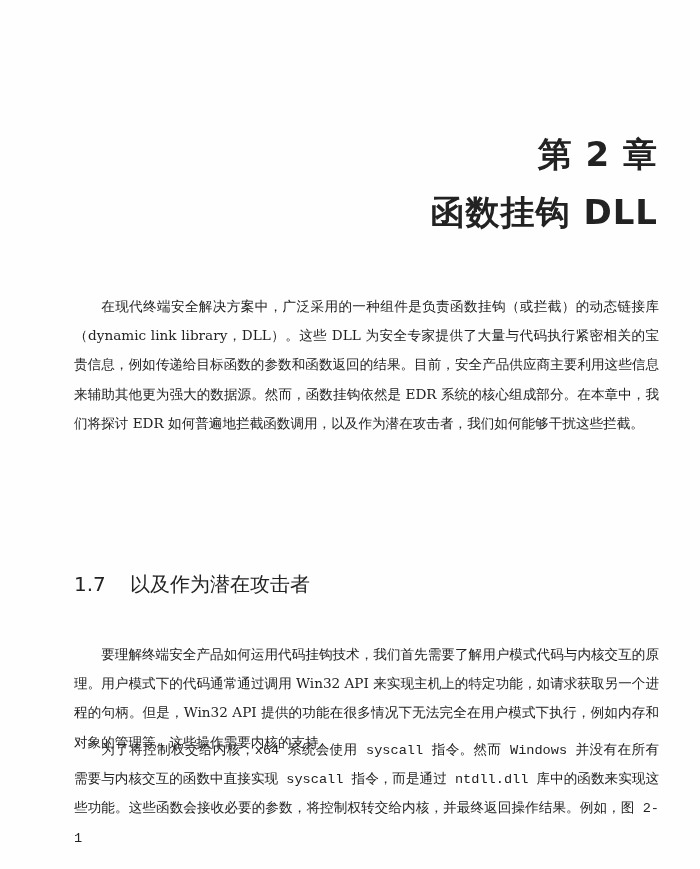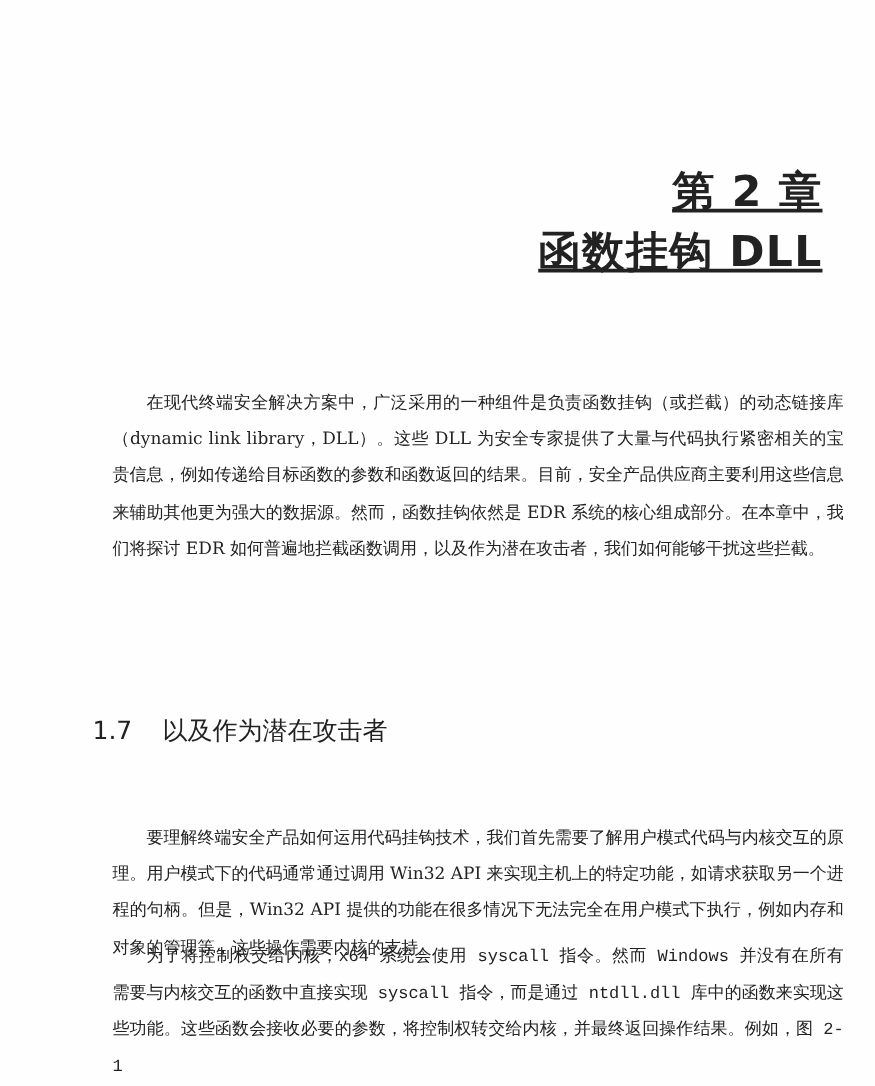--- a/index.html
+++ b/index.html
@@ -22,41 +22,41 @@
       background: #fefefe;
     }
     .chapter-header {
       position: absolute;
       right: 42px;
       top: 130px;
       text-align: right;
       font-family: "DejaVu Sans", "Liberation Sans", sans-serif;
       font-weight: bold;
       color: #222;
-      text-decoration: underline;
     }
     .chapter-number {
       font-size: 34px;
       line-height: 48px;
       letter-spacing: 1px;
     }
     .chapter-title {
       font-size: 34px;
       line-height: 48px;
+      margin-top: 10px;
       letter-spacing: 1px;
     }
     .para {
       position: absolute;
       left: 74px;
       width: 585px;
       font-size: 13.6px;
       line-height: 29.2px;
       text-align: justify;
       text-indent: 2em;
-      margin: 16px;
+      margin: 0;
       color: #222;
     }
     .p1 { top: 292px; }
     .p2 { top: 465px; }
     .p3 { top: 640px; }
     .p4 { top: 736px; font-family: Liberation Mono, monospace; }
     .section-heading {
       position: absolute;
       left: 74px;
       top: 570px;

